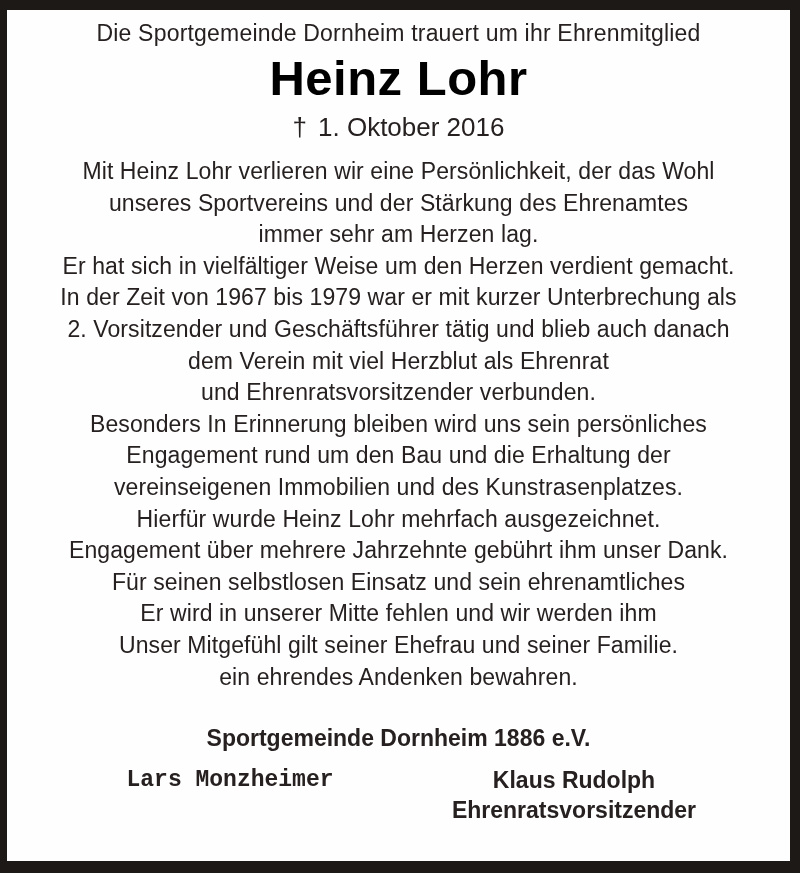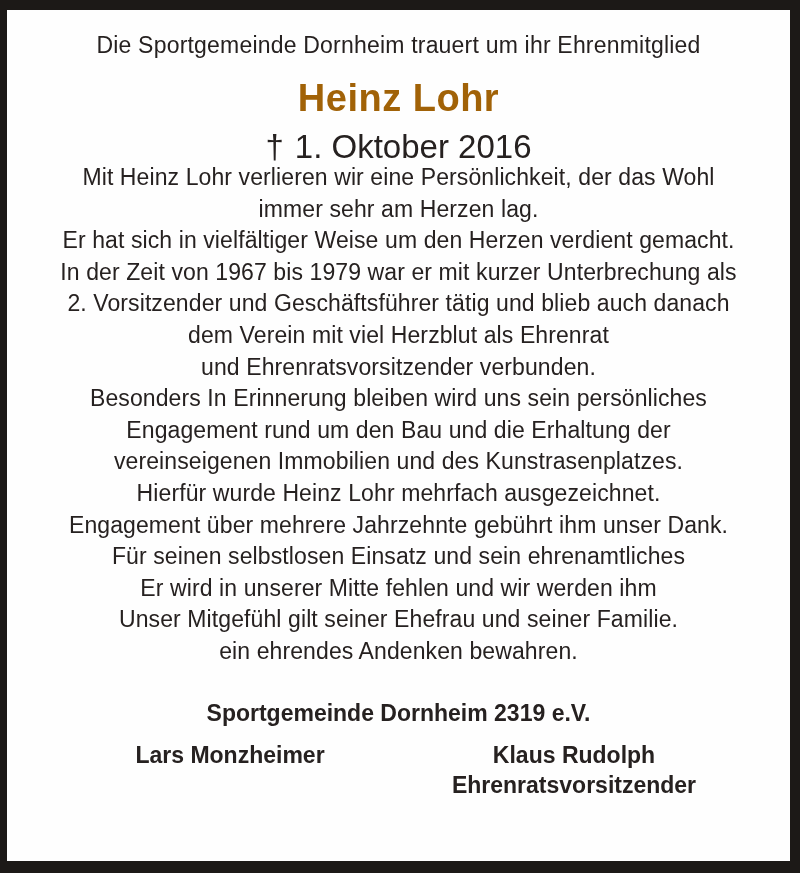--- a/index.html
+++ b/index.html
@@ -19,46 +19,47 @@
     background: #1c1917;
     padding: 10px 10px 12px 7px;
   }
   .card {
     box-sizing: border-box;
     width: 100%;
     height: 100%;
     background: #fefefe;
     color: #262120;
     text-align: center;
-    padding-top: 20px;
+    padding-top: 8px;
     overflow: hidden;
   }
   .intro {
     font-size: 23px;
     line-height: 30px;
     letter-spacing: 0.2px;
   }
   .name {
-    font-size: 38px;
+    font-size: 49px;
     font-weight: bold;
     line-height: 52px;
-    margin-top: 12px;
+    margin-top: 4px;
     letter-spacing: 0.5px;
-    color: #a16207;
+    color: #000000;
   }
   .date {
-    font-size: 33px;
+    font-size: 26px;
     line-height: 30px;
     margin-top: 8px;
   }
   .date .dagger {
     display: inline-block;
     margin-right: 11px;
   }
   .memorial {
+    margin-top: 14px;
     font-size: 23px;
     line-height: 31.6px;
     letter-spacing: 0.1px;
   }
   .org {
     margin-top: 30px;
     font-size: 23px;
     font-weight: bold;
     line-height: 30px;
   }
@@ -70,20 +71,21 @@
     font-weight: bold;
     line-height: 30px;
   }
   .sig {
     position: absolute;
     top: 0;
   }
   .sig-left {
     left: 103px;
     width: 240px;
+    font-family: Liberation Mono, monospace;
   }
   .sig-right {
     left: 432px;
     width: 270px;
   }
 </style>
 </head>
 <body>
 
 <div class="frame">
@@ -92,38 +94,39 @@
     <div class="intro">Die Sportgemeinde Dornheim trauert um ihr Ehrenmitglied</div>
 
     <div class="name">Heinz Lohr</div>
 
     <div class="date">
       <span class="dagger">†</span><span>1. Oktober 2016</span>
     </div>
 
     <div class="memorial">
       <div>Mit Heinz Lohr verlieren wir eine Persönlichkeit, der das Wohl</div>
+      <div>unseres Sportvereins und der Stärkung des Ehrenamtes</div>
       <div>immer sehr am Herzen lag.</div>
       <div>Er hat sich in vielfältiger Weise um den Herzen verdient gemacht.</div>
       <div>In der Zeit von 1967 bis 1979 war er mit kurzer Unterbrechung als</div>
       <div>2. Vorsitzender und Geschäftsführer tätig und blieb auch danach</div>
       <div>dem Verein mit viel Herzblut als Ehrenrat</div>
       <div>und Ehrenratsvorsitzender verbunden.</div>
       <div>Besonders In Erinnerung bleiben wird uns sein persönliches</div>
       <div>Engagement rund um den Bau und die Erhaltung der</div>
       <div>vereinseigenen Immobilien und des Kunstrasenplatzes.</div>
       <div>Hierfür wurde Heinz Lohr mehrfach ausgezeichnet.</div>
       <div>Engagement über mehrere Jahrzehnte gebührt ihm unser Dank.</div>
       <div>Für seinen selbstlosen Einsatz und sein ehrenamtliches</div>
       <div>Er wird in unserer Mitte fehlen und wir werden ihm</div>
       <div>Unser Mitgefühl gilt seiner Ehefrau und seiner Familie.</div>
       <div>ein ehrendes Andenken bewahren.</div>
     </div>
 
-    <div class="org">Sportgemeinde Dornheim 2319 e.V.</div>
+    <div class="org">Sportgemeinde Dornheim 1886 e.V.</div>
 
     <div class="sigs">
       <div class="sig sig-left">
         <div>Lars Monzheimer</div>
       </div>
       <div class="sig sig-right">
         <div>Klaus Rudolph</div>
         <div>Ehrenratsvorsitzender</div>
       </div>
     </div>

